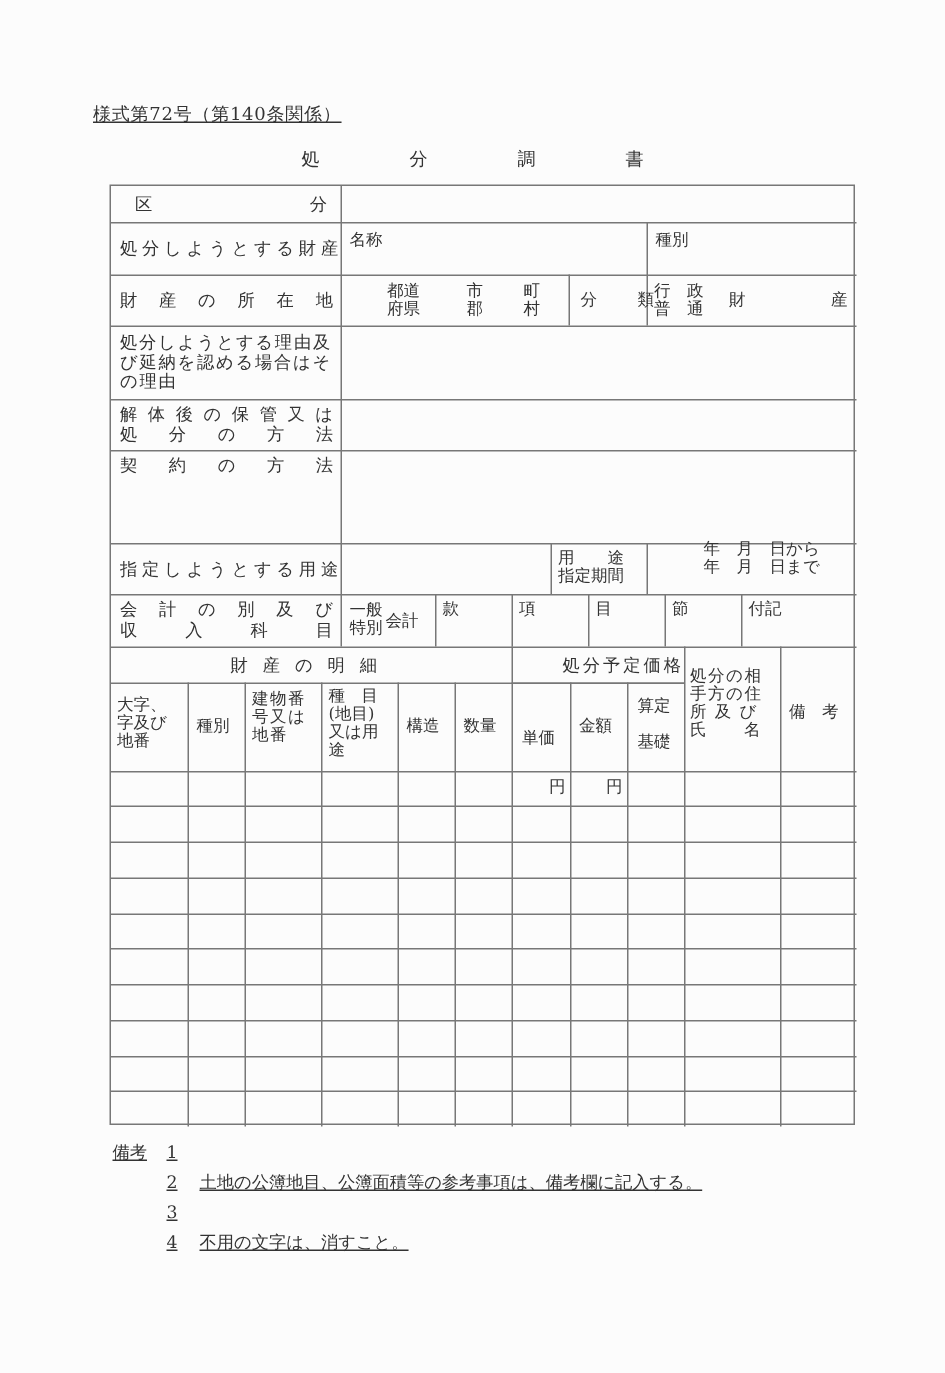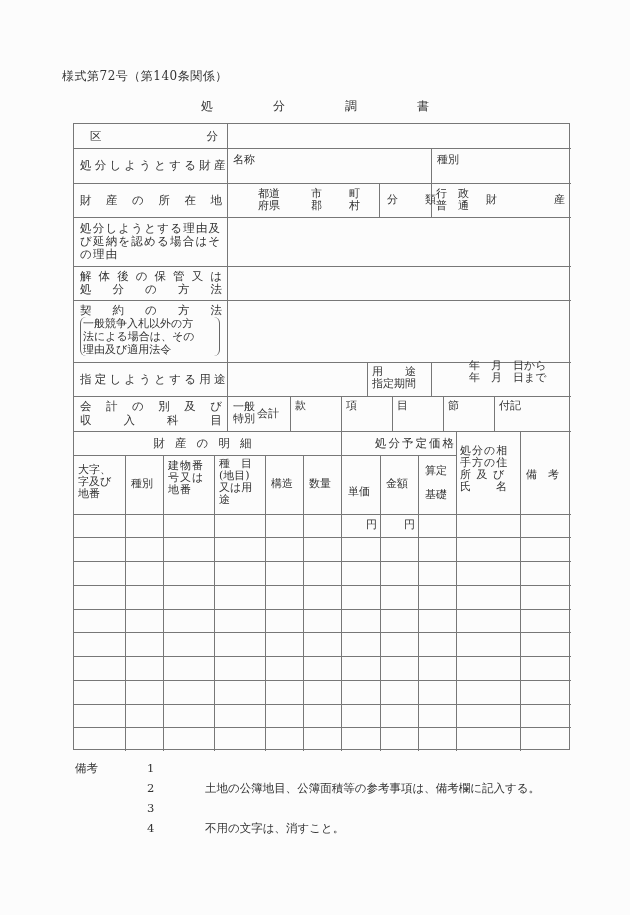--- a/index.html
+++ b/index.html
@@ -1,30 +1,30 @@
 <!DOCTYPE html>
 <html><head>
 <meta charset="utf-8">
 <style>
   html, body { margin:0; padding:0; }
   body { width:630px; height:915px; background:#fcfcfc; position:relative; overflow:hidden;
          font-family:"DejaVu Serif","Liberation Serif",serif; color:#333; }
-  .abs { position:absolute; }
+  .abs { position:absolute;text-decoration:underline; }
   .form-no { left:62px; top:68px; font-size:12px; letter-spacing:0.5px; }
   .title { left:0; width:630px; top:98px; font-size:12px; text-align:center; }
   .title span { display:inline-block; margin:0 30px; }
   .frame { left:73px; top:123px; width:497px; height:627px; border:1px solid #777; box-sizing:border-box; }
   .hl { position:absolute; height:0; border-top:1px solid #777; }
   .vl { position:absolute; width:0; border-left:1px solid #777; }
   .t { position:absolute; font-size:11px; line-height:12px; white-space:pre; }
   .lbl { position:absolute; font-size:11.5px; line-height:13px; }
   .just { display:flex; justify-content:space-between; }
   .cell { position:absolute; }
   .notes { left:75px; top:758px; font-size:11.5px; line-height:20px; }
-  .notes .row { display:flex;gap:36px; }
+  .notes .row { display:flex; }
   .notes .n { width:36px; }
   .notes .idx { width:22px; }
   .paren { border-left:1px solid #666; border-right:1px solid #666; border-radius:6px; padding:0 2px; }
 </style>
 </head>
 <body>
 
 <div class="abs form-no">様式第72号（第140条関係）</div>
 <div class="abs title">
   <span>処</span><span>分</span><span>調</span><span>書</span>
@@ -133,25 +133,20 @@
       <span>法</span>
     </div>
   <div class="cell" style="left:154px;top:143px;width:342px;height:33px"></div>
 
   <div class="lbl just" style="left:6px;top:180px;width:142px">
       <span>契</span>
       <span>約</span>
       <span>の</span>
       <span>方</span>
       <span>法</span>
-    </div>
-  <div class="lbl paren" style="left:6px;top:193px;width:134px;font-size:11px;line-height:13px">
-      <div>一般競争入札以外の方</div>
-      <div>法による場合は、その</div>
-      <div>理由及び適用法令</div>
     </div>
   <div class="cell" style="left:154px;top:177px;width:342px;height:61px"></div>
 
   <div class="lbl" style="left:6px;top:249px;letter-spacing:3.2px">指定しようとする用途</div>
   <div class="cell" style="left:154px;top:239px;width:139px;height:33px"></div>
   <div class="t" style="left:298px;top:242px"><span>用　　途</span>
 <span>指定期間</span></div>
   <div class="t" style="left:395px;top:236px"><span>年　月　日から</span>
 <span>年　月　日まで</span></div>
 

